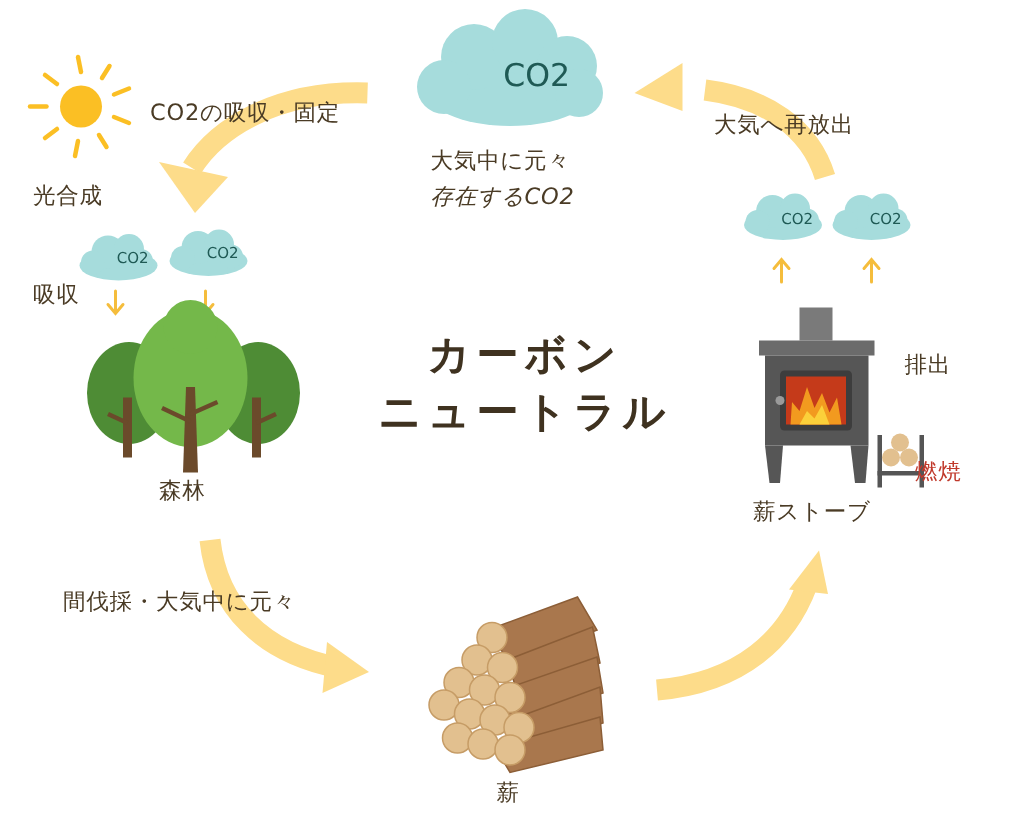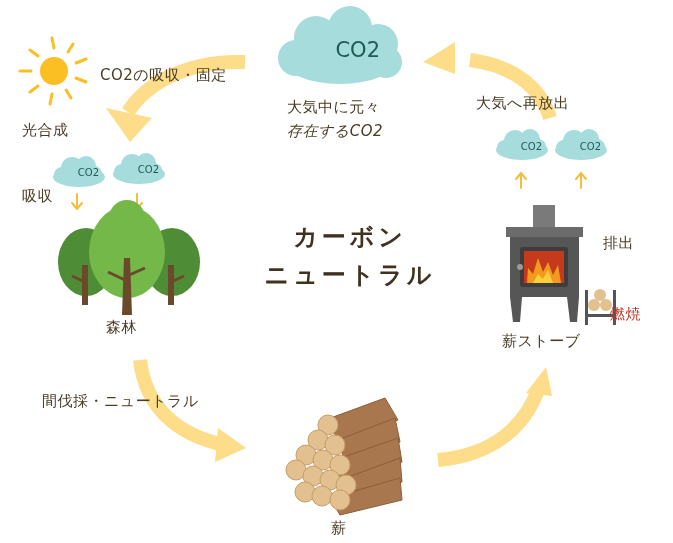--- a/index.html
+++ b/index.html
@@ -1,19 +1,19 @@
 <!DOCTYPE html>
 <html><head>
 <meta charset="utf-8">
 <style>
   html, body { margin:0; padding:0; background:#ffffff; }
   body { width:673px; height:543px; position:relative; overflow:hidden;
          font-family:"DejaVu Sans", "Liberation Sans", sans-serif; color:#4a3b25; }
   .lbl { position:absolute; font-size:15px; color:#4a3b25; white-space:nowrap; letter-spacing:0.5px; }
-  .title { position:absolute; font-size:24px; font-weight:bold; color:#3f3220; letter-spacing:4px; text-align:center; line-height:38px; }
+  .title { position:absolute; font-size:28px; font-weight:bold; color:#3f3220; letter-spacing:4px; text-align:center; line-height:38px; }
   .cloud-text { position:absolute; color:#1f5a55; text-align:right; }
   svg { position:absolute; left:0; top:0; }
 </style>
 </head>
 <body>
 
 <svg width="673" height="543" viewBox="0 0 673 543">
 
   <g>
     <path d="M245,62 C185,60 145,85 128,112" fill="none" stroke="#fddc8a" stroke-width="14"></path>
@@ -175,30 +175,30 @@
 
 <div class="lbl" style="left:100px; top:66px;">CO2の吸収・固定</div>
 <div class="lbl" style="left:22px; top:121px;">光合成</div>
 
 <div class="cloud-text" style="left:59px; top:167px; width:40px; font-size:10px;">CO2</div>
 <div class="cloud-text" style="left:119px; top:164px; width:40px; font-size:10px;">CO2</div>
 <div class="lbl" style="left:22px; top:187px;">吸収</div>
 
 <div class="lbl" style="left:106px; top:318px;">森林</div>
 
-<div class="lbl" style="left:42px; top:392px;">間伐採・ニュートラル</div>
+<div class="lbl" style="left:42px; top:392px;">間伐採・大気中に元々</div>
 
 <div class="lbl" style="left:331px; top:519px;">薪</div>
 
 <div class="title" style="left:240px; top:218px; width:220px;">
   <div>カーボン</div>
   <div>ニュートラル</div>
 </div>
 
-<div class="lbl" style="left:476px; top:74px;margin-top:20px;">大気へ再放出</div>
+<div class="lbl" style="left:476px; top:74px;">大気へ再放出</div>
 
 <div class="cloud-text" style="left:502px; top:141px; width:40px; font-size:10px;">CO2</div>
 <div class="cloud-text" style="left:561px; top:141px; width:40px; font-size:10px;">CO2</div>
 <div class="lbl" style="left:603px; top:190px;margin-top:44px;">排出</div>
 
 <div class="lbl" style="left:610px; top:305px; color:#c0392b;">燃焼</div>
 
 <div class="lbl" style="left:502px; top:332px;">薪ストーブ</div>
 
 </body></html>

